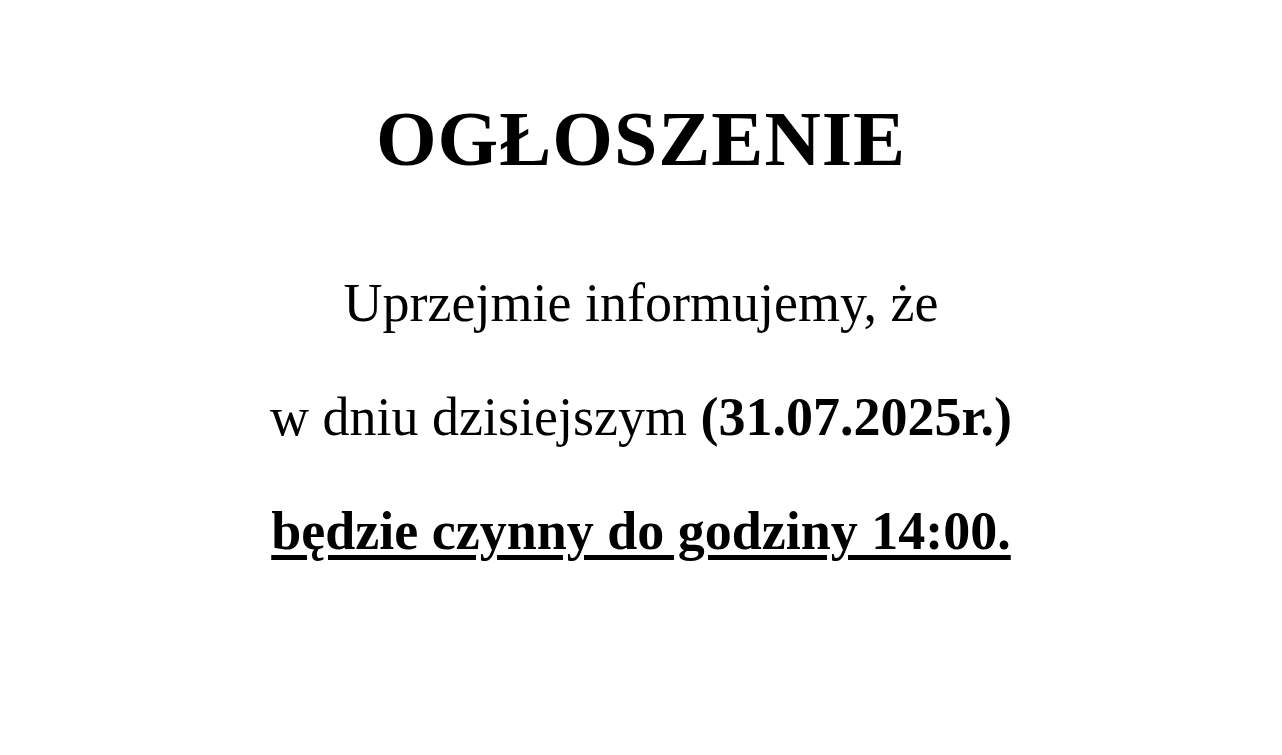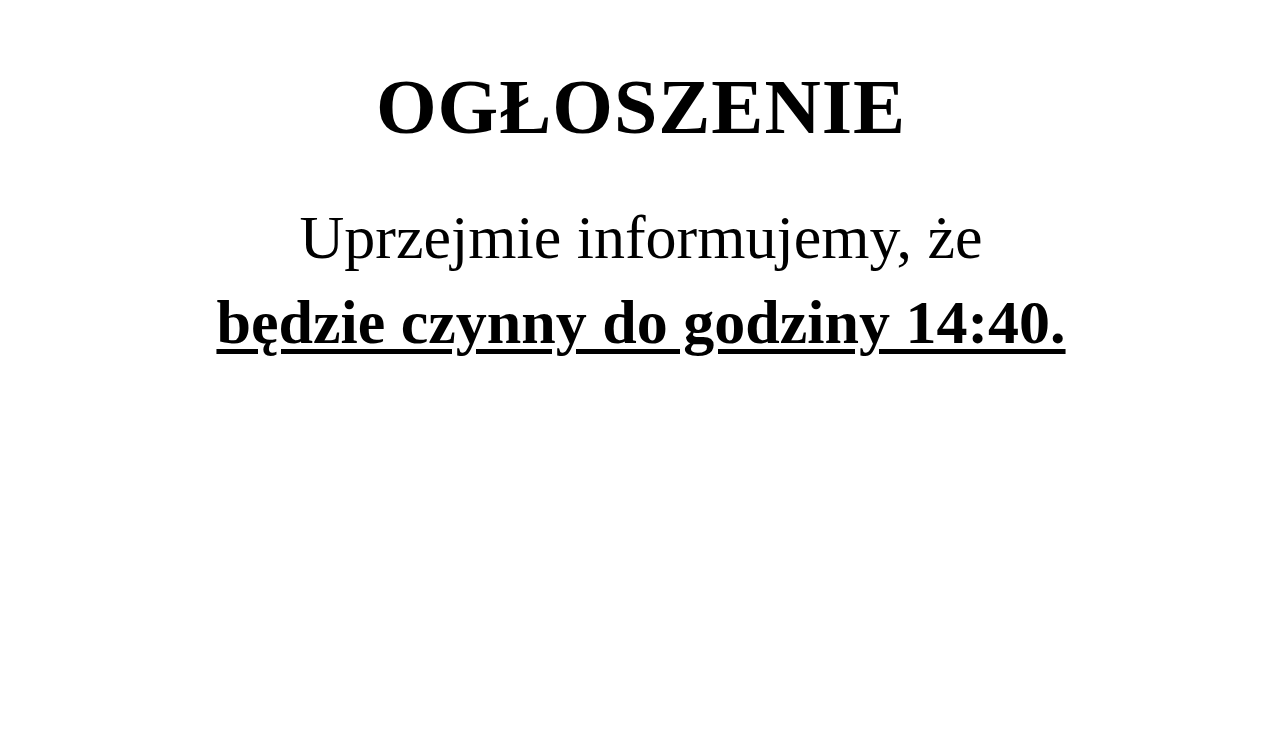--- a/index.html
+++ b/index.html
@@ -15,42 +15,43 @@
     overflow: hidden;
   }
   .notice {
     width: 1282px;
     height: 755px;
     box-sizing: border-box;
     display: flex;
     flex-direction: column;
     align-items: center;
     justify-content: flex-start;
-    padding-top: 68px;
+    padding-top: 100px;
   }
   .notice-title {
     font-size: 78px;
     font-weight: bold;
     letter-spacing: 1px;
     line-height: 1.0;
     text-align: center;
     margin: 0 0 52px 0;
     white-space: nowrap;
   }
   .notice-body {
     display: flex;
     flex-direction: column;
     align-items: center;
     gap: 6px;
   }
   .line {
-    font-size: 62px;
+    font-size: 54px;
     line-height: 1.28;
     text-align: left;
     white-space: nowrap;
+    margin-top: 39px;
   }
   .line .bold {
     font-weight: bold;
   }
   .line-underline {
     font-weight: bold;
     text-decoration: underline;
     text-underline-offset: 6px;
     text-decoration-thickness: 5px;
   }
@@ -61,20 +62,23 @@
 <div class="notice">
 
   <h1 class="notice-title">OGŁOSZENIE</h1>
 
   <div class="notice-body">
 
     <div class="line">
       <span>Uprzejmie informujemy, że</span>
     </div>
 
+    <div class="line">
+      <span>w dniu dzisiejszym </span><span class="bold">(31.07.2025r.)</span>
+    </div>
 
 
     <div class="line">
-      <span class="line-underline">będzie czynny do godziny 14:40.</span>
+      <span class="line-underline">będzie czynny do godziny 14:00.</span>
     </div>
 
   </div>
 </div>
 
 </body></html>

